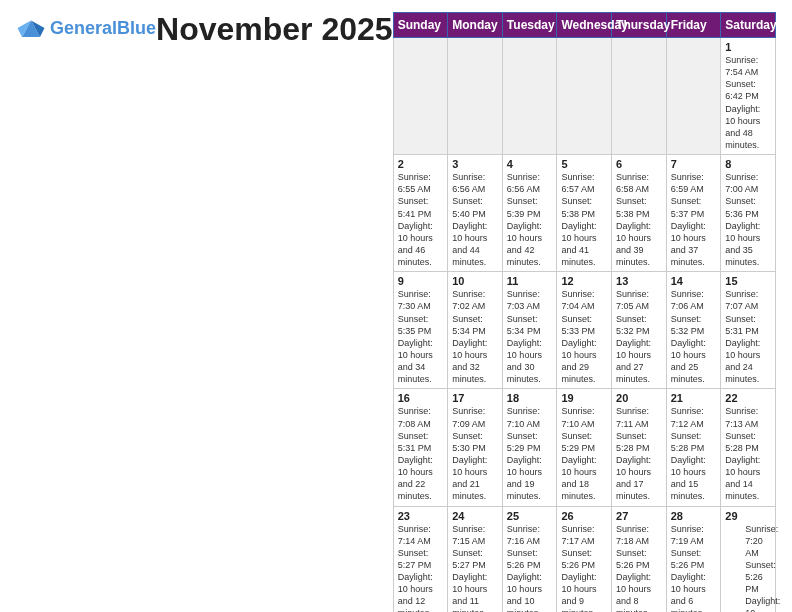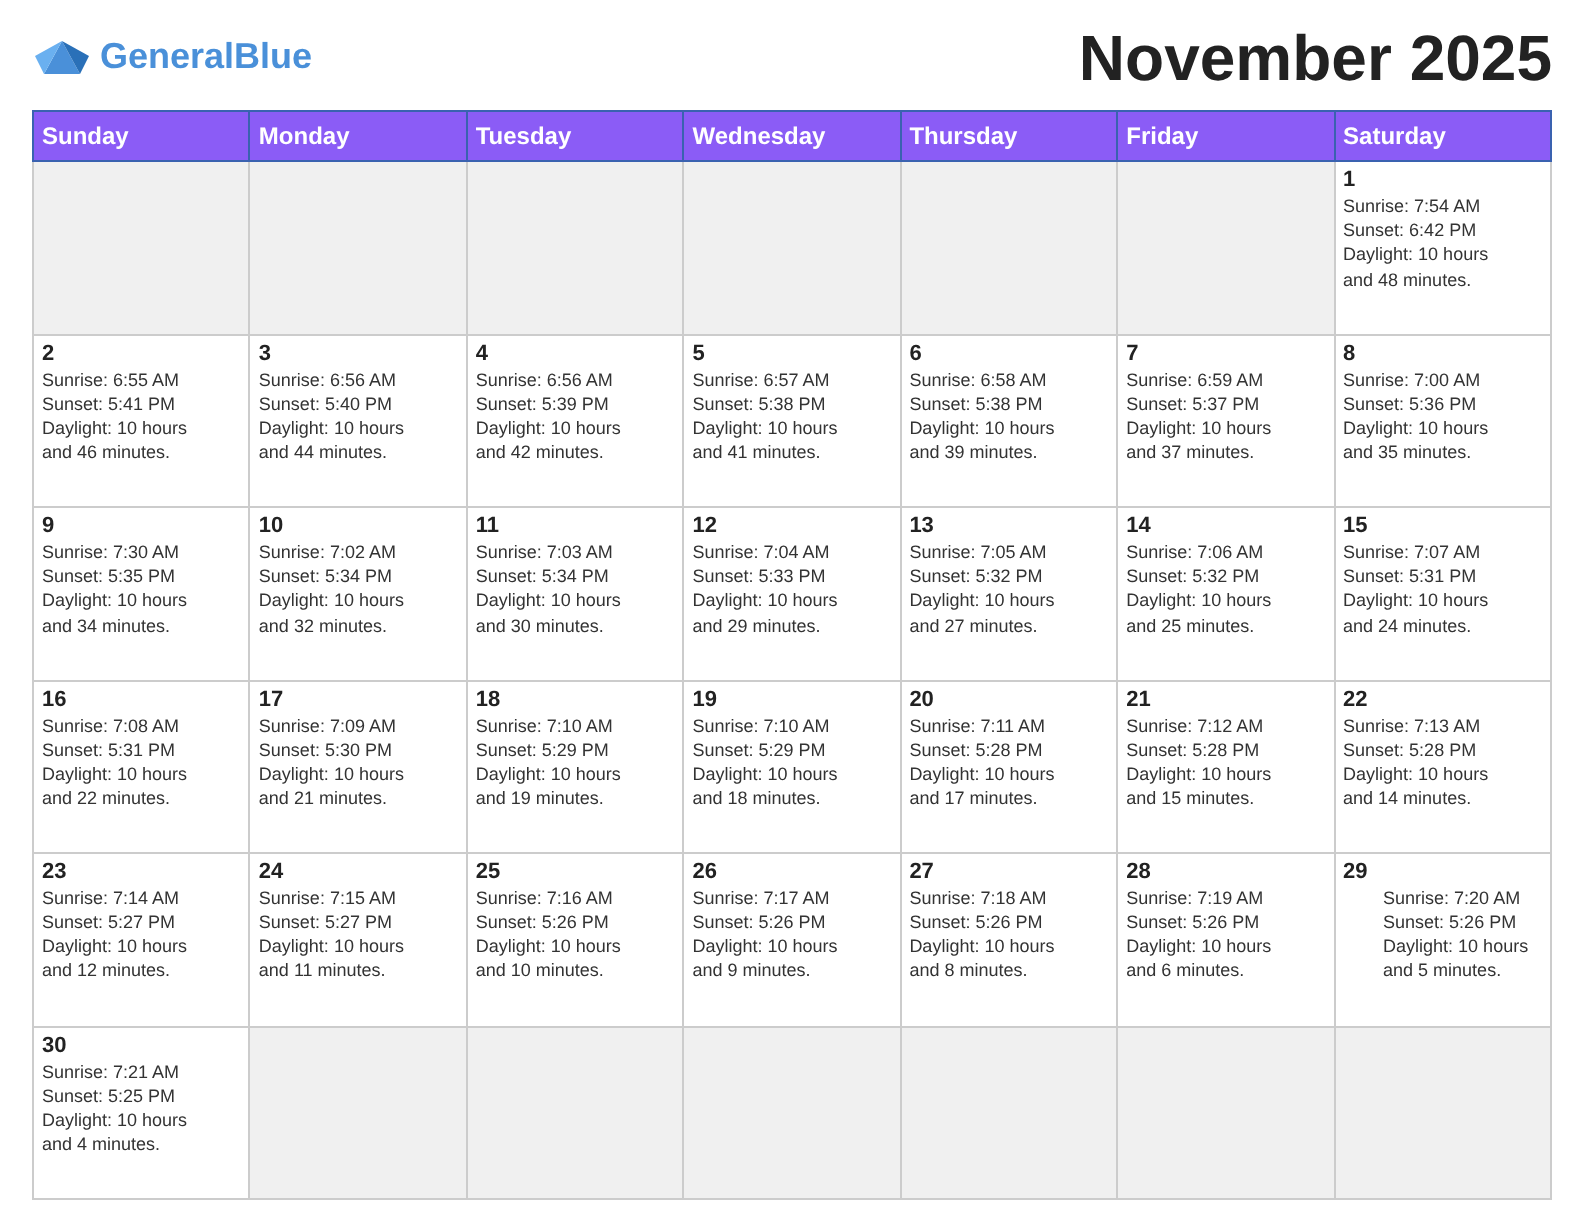--- a/index.html
+++ b/index.html
@@ -8,21 +8,20 @@
       height: 612px;
       font-family: Arial, sans-serif;
       background: #fff;
       overflow: hidden;
     }
     .page {
       width: 792px;
       height: 612px;
       padding: 12px 16px 12px 16px;
       display: flex;
-      flex-direction: column;
     }
     .header {
       display: flex;
       align-items: flex-start;
       justify-content: space-between;
       margin-bottom: 8px;
     }
     .logo {
       display: flex;
       align-items: center;
@@ -58,21 +57,21 @@
       margin-top: 2px;
     }
     .calendar {
       flex: 1;
       border: 1px solid #ccc;
       border-collapse: collapse;
       width: 100%;
       table-layout: fixed;
     }
     .calendar thead th {
-      background: #8b5cf6;
+      background: #701a75;
       color: #fff;
       font-size: 12px;
       font-weight: bold;
       padding: 5px 4px;
       text-align: left;
       border: 1px solid #3a62b0;
     }
     .calendar tbody td {
       border: 1px solid #ccc;
       vertical-align: top;

